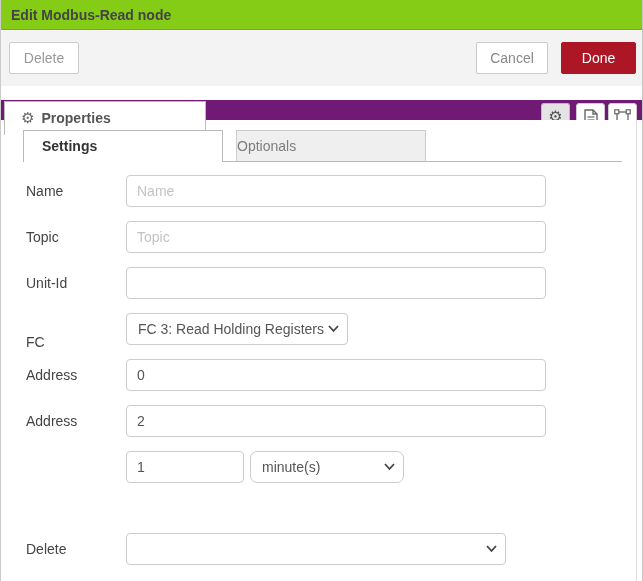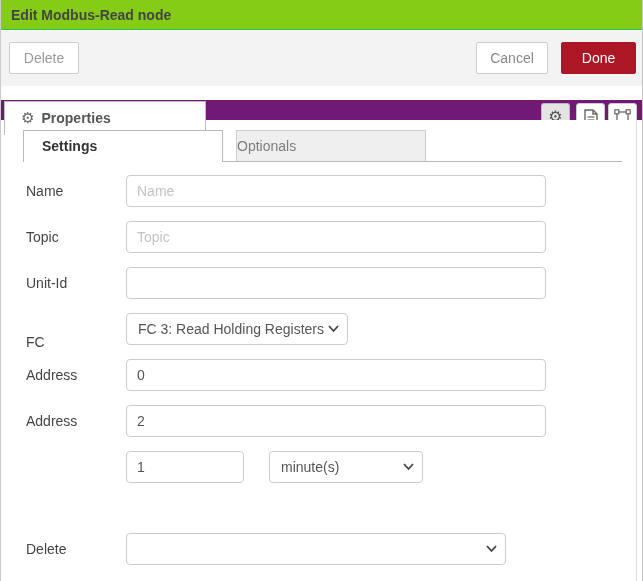--- a/index.html
+++ b/index.html
@@ -169,21 +169,21 @@
         </svg>
     </div>
 
     <div class="form-label" style="top:239px;">Address</div>
     <input class="text-input" style="top: 239px;" type="text" value="0">
 
     <div class="form-label" style="top:285px;">Address</div>
     <input class="text-input" style="top: 285px;" type="text" value="2">
 
     <input class="text-input" style="top: 331px; width: 118px;" type="text" value="1">
-    <div class="fake-select" style="top:331px; left:268px; width:154px;">
+    <div class="fake-select" style="top:331px; left:249px; width:154px;border-radius:7px;">
       <span>minute(s)</span>
       <svg class="chev" viewBox="0 0 11 8">
           <polyline points="1,1 5.5,6 10,1" fill="none" stroke="#444" stroke-width="1.8"></polyline>
         </svg>
     </div>
 
     <div class="form-label" style="top:413px;">Delete</div>
     <div class="fake-select" style="top:413px; left:125px; width:380px;">
       <svg class="chev" viewBox="0 0 11 8">
           <polyline points="1,1 5.5,6 10,1" fill="none" stroke="#444" stroke-width="1.8"></polyline>

